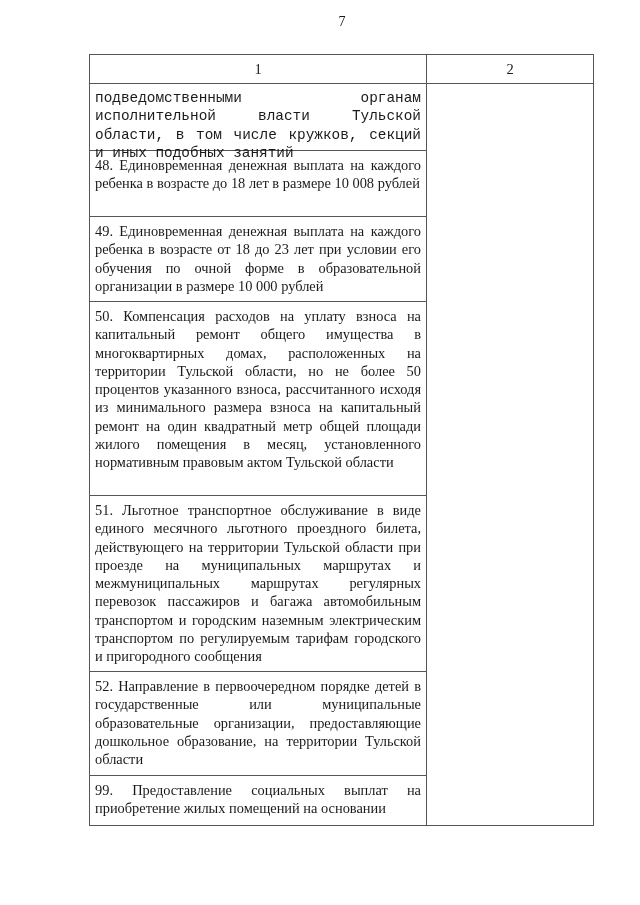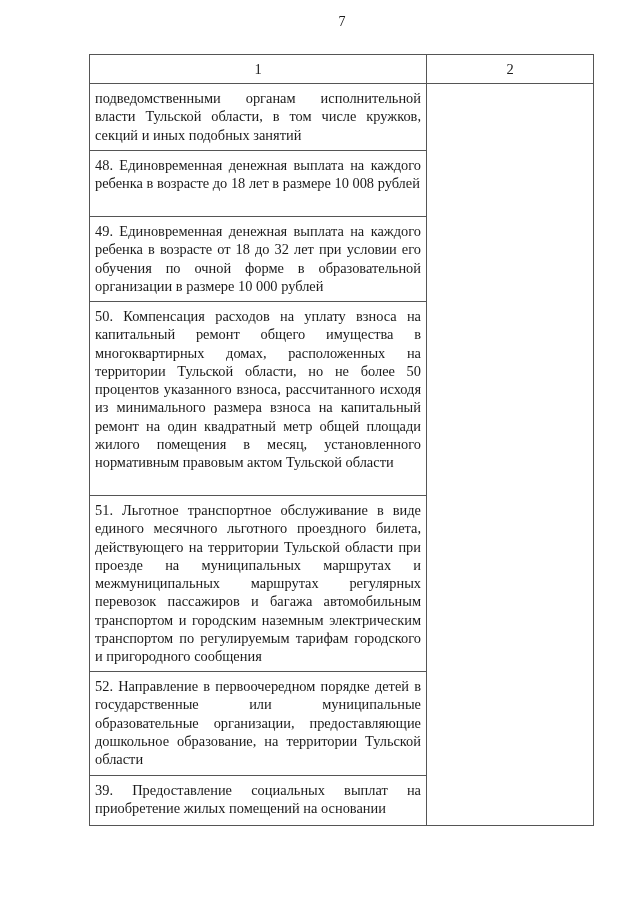--- a/index.html
+++ b/index.html
@@ -67,48 +67,48 @@
   </colgroup>
   <thead>
     <tr>
       <th>1</th>
       <th>2</th>
     </tr>
   </thead>
   <tbody>
     <tr>
       <td>
-        <div class="cell-text" style="height:57px;">подведомственными органам исполнительной власти Тульской области, в том числе кружков, секций и иных подобных занятий</div>
+        <div class="cell-text" style="height:57px;font-family:Liberation Mono, monospace;">подведомственными органам исполнительной власти Тульской области, в том числе кружков, секций и иных подобных занятий</div>
       </td>
       <td rowspan="7"></td>
     </tr>
     <tr>
       <td>
         <div class="cell-text" style="height:56px;">48. Единовременная денежная выплата на каждого ребенка в возрасте до 18 лет в размере 10 008 рублей</div>
       </td>
     </tr>
     <tr>
       <td>
-        <div class="cell-text" style="height:75px;">49. Единовременная денежная выплата на каждого ребенка в возрасте от 18 до 32 лет при условии его обучения по очной форме в образовательной организации в размере 10 000 рублей</div>
+        <div class="cell-text" style="height:75px;">49. Единовременная денежная выплата на каждого ребенка в возрасте от 18 до 23 лет при условии его обучения по очной форме в образовательной организации в размере 10 000 рублей</div>
       </td>
     </tr>
     <tr>
       <td>
         <div class="cell-text" style="height:184px;">50. Компенсация расходов на уплату взноса на капитальный ремонт общего имущества в многоквартирных домах, расположенных на территории Тульской области, но не более 50 процентов указанного взноса, рассчитанного исходя из минимального размера взноса на капитальный ремонт на один квадратный метр общей площади жилого помещения в месяц, установленного нормативным правовым актом Тульской области</div>
       </td>
     </tr>
     <tr>
       <td>
         <div class="cell-text" style="height:166px;">51. Льготное транспортное обслуживание в виде единого месячного льготного проездного билета, действующего на территории Тульской области при проезде на муниципальных маршрутах и межмуниципальных маршрутах регулярных перевозок пассажиров и багажа автомобильным транспортом и городским наземным электрическим транспортом по регулируемым тарифам городского и пригородного сообщения</div>
       </td>
     </tr>
     <tr>
       <td>
         <div class="cell-text" style="height:94px;">52. Направление в первоочередном порядке детей в государственные или муниципальные образовательные организации, предоставляющие дошкольное образование, на территории Тульской области</div>
       </td>
     </tr>
     <tr>
       <td>
-        <div class="cell-text" style="height:40px;">39. Предоставление социальных выплат на приобретение жилых помещений на основании</div>
+        <div class="cell-text" style="height:40px;">99. Предоставление социальных выплат на приобретение жилых помещений на основании</div>
       </td>
     </tr>
   </tbody>
 </table>
 
 </body></html>

